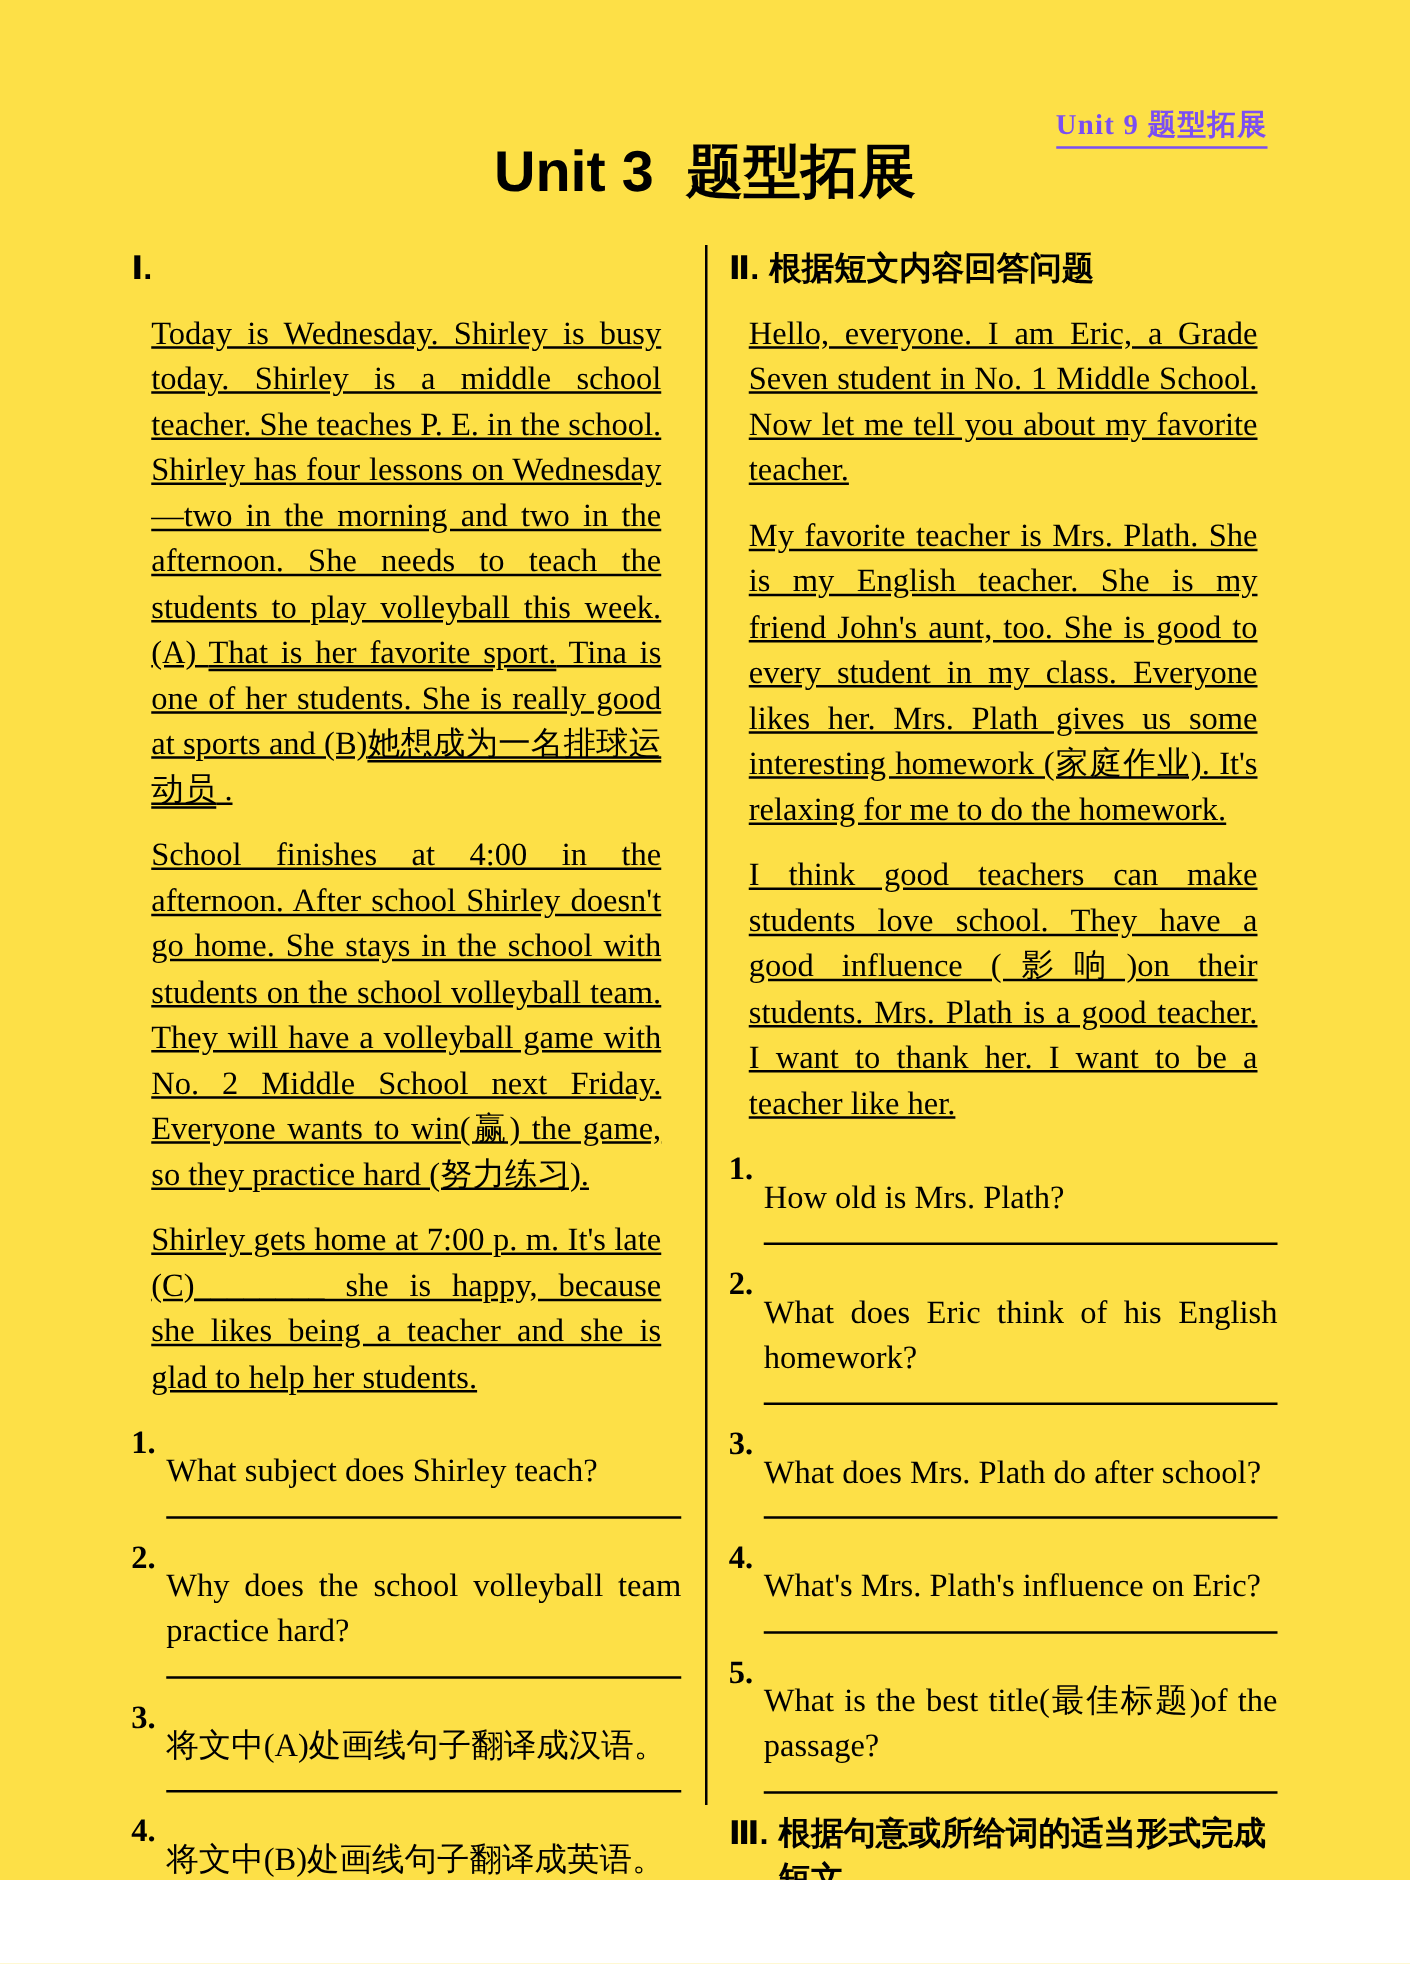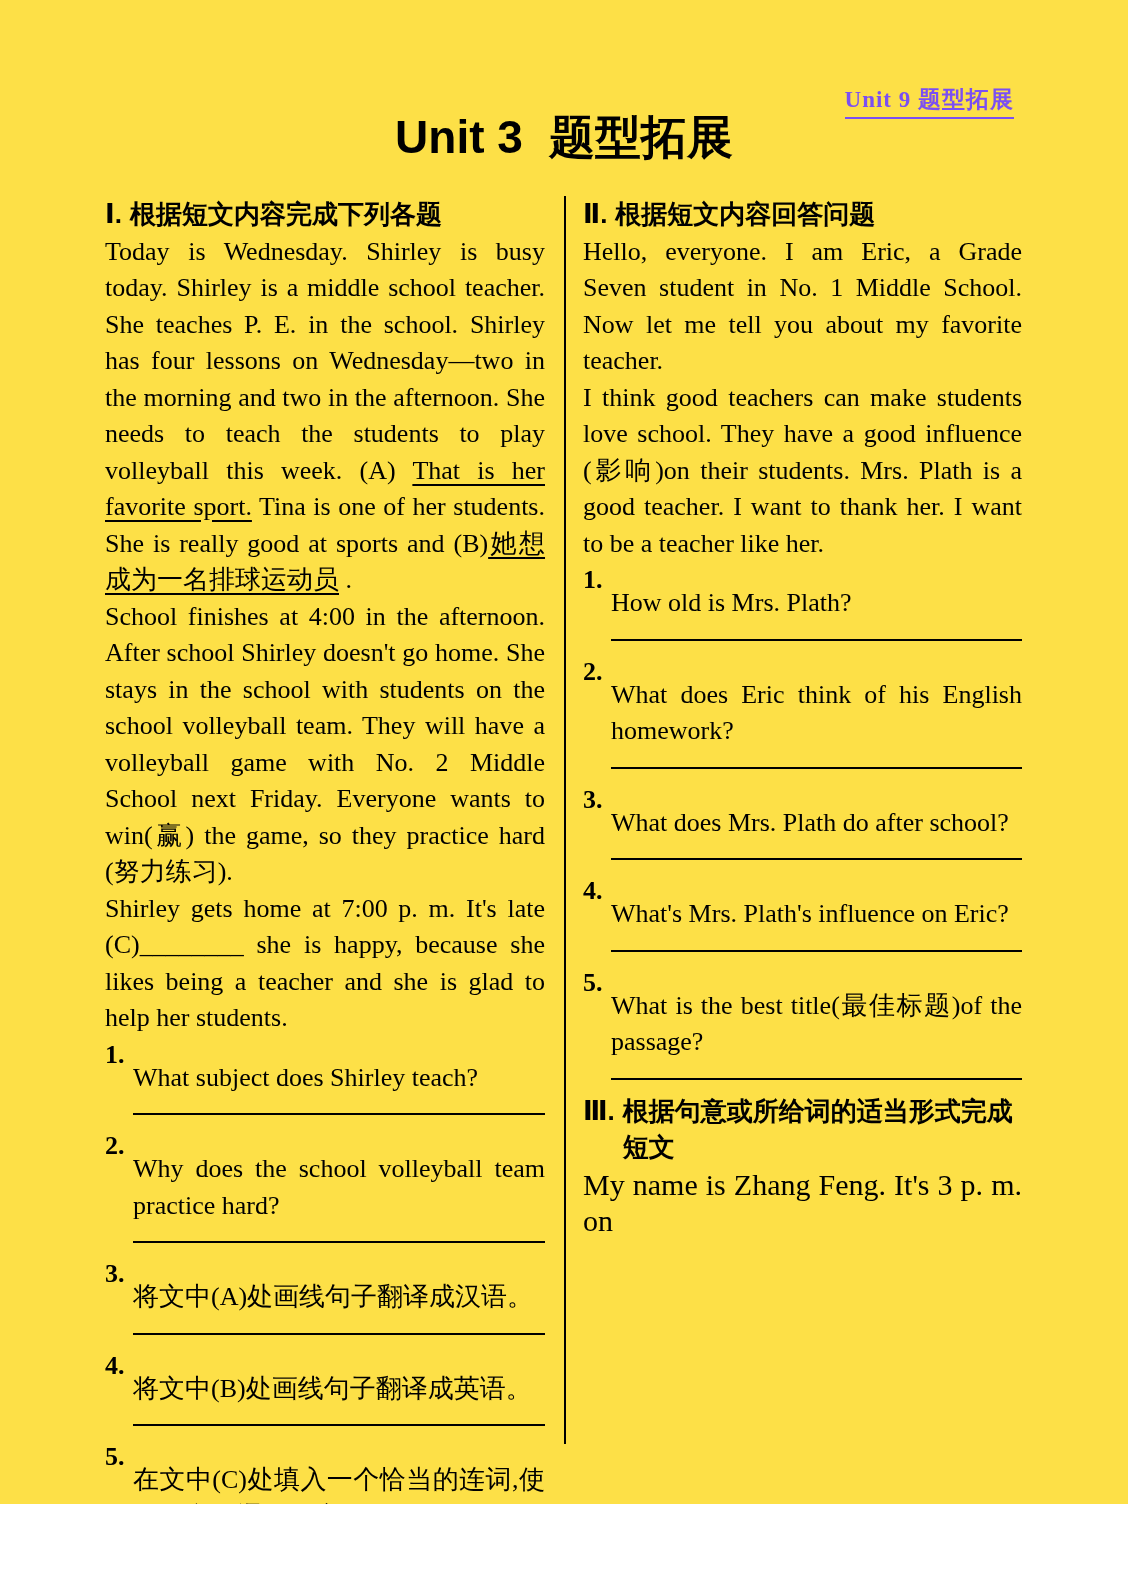--- a/index.html
+++ b/index.html
@@ -50,21 +50,22 @@
     font-family:"Liberation Sans","DejaVu Sans",sans-serif;
     font-weight:bold; font-size:26px; line-height:36.5px;
     margin:0 0 1px 0;
   }
   .sec-header .sec-no { flex:none; margin-right:8px; }
 
   .body-text {
     font-family:"Liberation Serif","DejaVu Serif",serif;
     font-size:26px; line-height:36.5px;
     text-align:justify;
-    margin:0;
+    margin:16px;
+    text-decoration:underline;
   }
   .u { text-decoration:underline; text-underline-offset:5px; }
 
   .questions { margin:0; padding:0; list-style:none; }
   .q-item { margin:0; }
   .q-row {
     display:flex;
     font-family:"Liberation Serif","DejaVu Serif",serif;
     font-size:26px; line-height:36.5px;
   }
@@ -90,21 +91,20 @@
 
   <div class="corner-header">Unit 9  题型拓展</div>
 
   <h1 class="main-title"><span>Unit 3</span><span class="gap"></span><span>题型拓展</span></h1>
 
   <div class="columns">
 
     <section class="col">
       <h2 class="sec-header">
         <span class="sec-no">Ⅰ.</span>
-        <span>根据短文内容完成下列各题</span>
       </h2>
       <p class="body-text"><span>Today is Wednesday. Shirley is busy today. Shirley is a middle school teacher. She teaches P. E. in the school. Shirley has four lessons on Wednesday—two in the morning and two in the afternoon. She needs to teach the students to play volleyball this week. (A) </span><span class="u">That is her favorite sport.</span><span> Tina is one of her students. She is really good at sports and (B)</span><span class="u">她想成为一名排球运动员</span><span> .</span></p>
       <p class="body-text"><span>School finishes at 4:00 in the afternoon. After school Shirley doesn't go home. She stays in the school with students on the school volleyball team. They will have a volleyball game with No. 2 Middle School next Friday. Everyone wants to win(赢) the game, so they practice hard (努力练习).</span></p>
       <p class="body-text"><span>Shirley gets home at 7:00 p. m. It's late (C)________ she is happy, because she likes being a teacher and she is glad to help her students.</span></p>
 
       <div class="questions">
         <div class="q-item">
           <div class="q-row">
             <span class="q-num">1.</span>
             <span class="q-text">What subject does Shirley teach?</span>
@@ -143,20 +143,21 @@
     </section>
 
     <div class="divider"></div>
 
     <section class="col right">
       <h2 class="sec-header">
         <span class="sec-no">Ⅱ.</span>
         <span>根据短文内容回答问题</span>
       </h2>
       <p class="body-text">Hello, everyone. I am Eric, a Grade Seven student in No. 1 Middle School. Now let me tell you about my favorite teacher.</p>
+      <p class="body-text">My favorite teacher is Mrs. Plath. She is my English teacher. She is my friend John's aunt, too. She is good to every student in my class. Everyone likes her. Mrs. Plath gives us some interesting homework (家庭作业). It's relaxing for me to do the homework.</p>
       <p class="body-text">I think good teachers can make students love school. They have a good influence (影响)on their students. Mrs. Plath is a good teacher. I want to thank her. I want to be a teacher like her.</p>
 
       <div class="questions">
         <div class="q-item">
           <div class="q-row">
             <span class="q-num">1.</span>
             <span class="q-text">How old is Mrs. Plath?</span>
           </div>
           <div class="answer-line"></div>
         </div>

